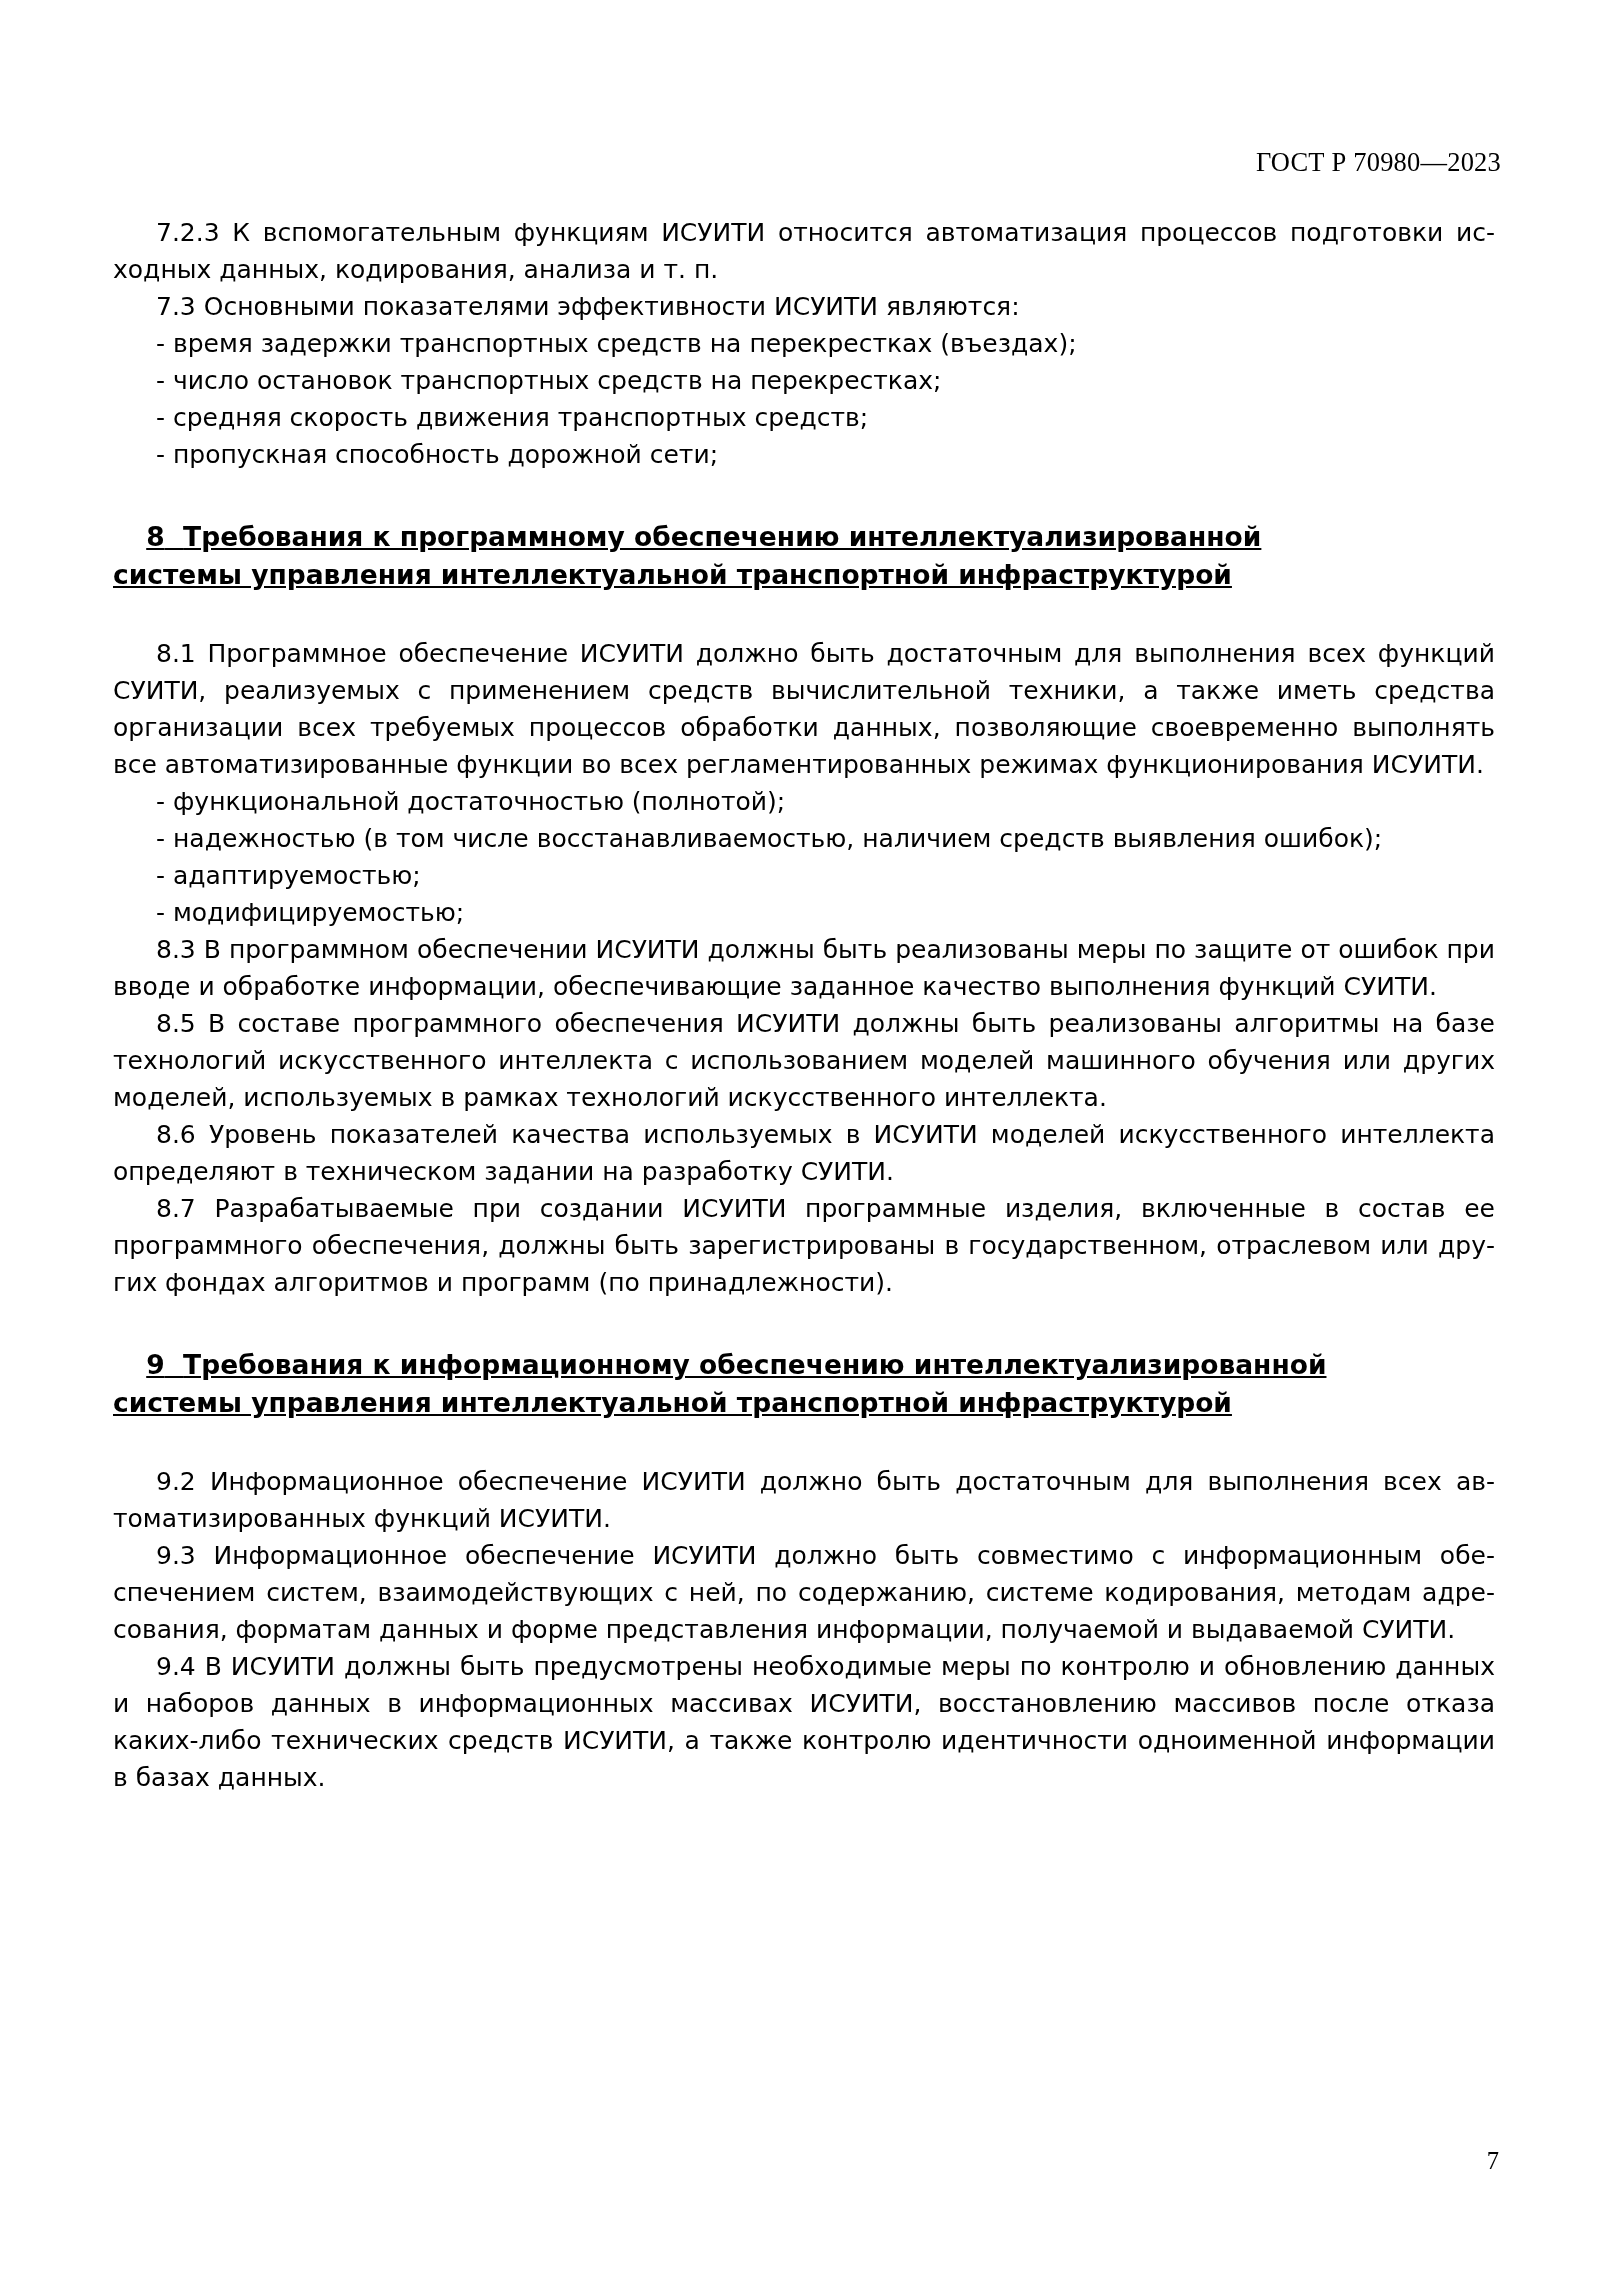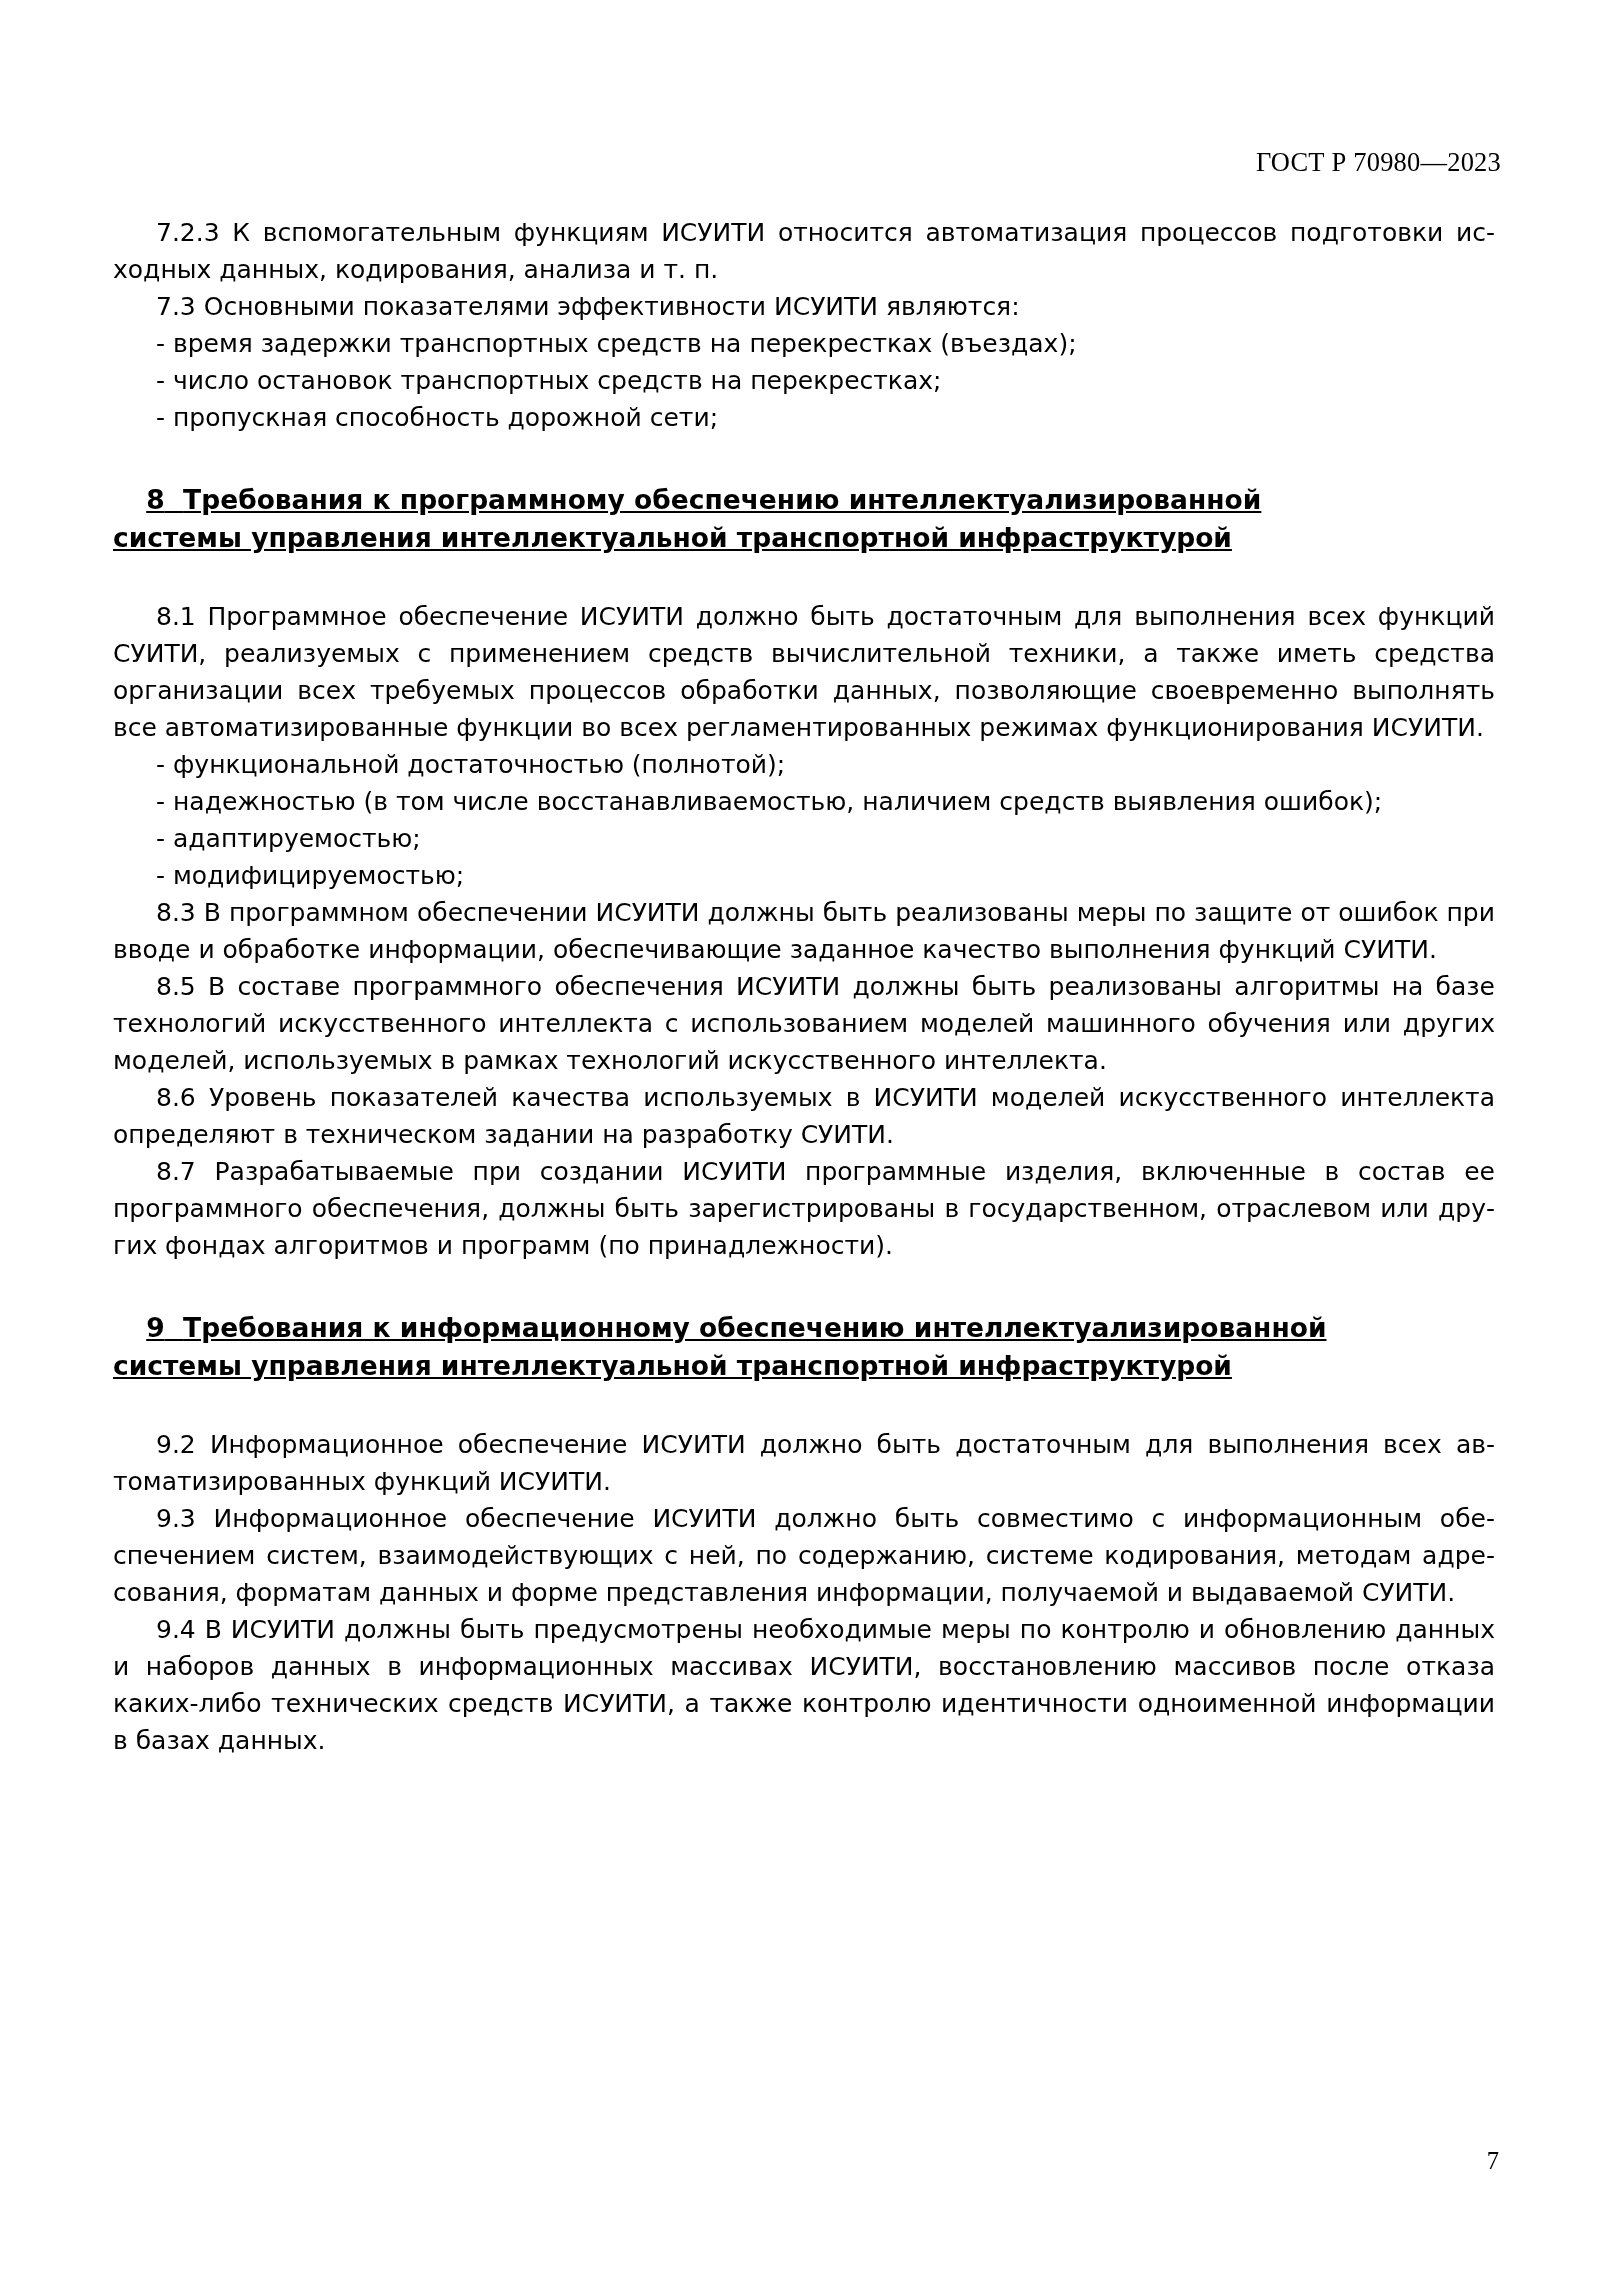--- a/index.html
+++ b/index.html
@@ -80,20 +80,21 @@
 <div class="page">
 
   <div class="header">ГОСТ Р 70980—2023</div>
 
   <div class="content">
 
     <p class="indent">7.2.3  К вспомогательным функциям ИСУИТИ относится автоматизация процессов подготовки ис­ходных данных, кодирования, анализа и  т.  п.</p>
     <p class="indent">7.3  Основными показателями эффективности ИСУИТИ являются:</p>
     <p class="dash">-  время задержки транспортных средств на перекрестках (въездах);</p>
     <p class="dash">-  число остановок транспортных средств на перекрестках;</p>
+    <p class="dash">-  средняя скорость движения транспортных средств;</p>
     <p class="dash">-  пропускная способность дорожной сети;</p>
 
     <h2 class="sect-title">
       <span>8</span>&nbsp;&nbsp;<span>Требования к программному обеспечению интеллектуализированной</span>
       <span class="line2">системы управления интеллектуальной транспортной инфраструктурой</span>
     </h2>
 
     <p class="indent">8.1  Программное обеспечение ИСУИТИ должно быть достаточным для выполнения всех функ­ций СУИТИ, реализуемых с применением средств вычислительной техники, а также иметь средства организации всех требуемых процессов обработки данных, позволяющие своевременно выполнять все автоматизированные функции во всех регламентированных режимах функционирования ИСУИТИ.</p>
     <p class="dash">-  функциональной достаточностью (полнотой);</p>
     <p class="dash">-  надежностью (в том числе восстанавливаемостью, наличием средств выявления ошибок);</p>

